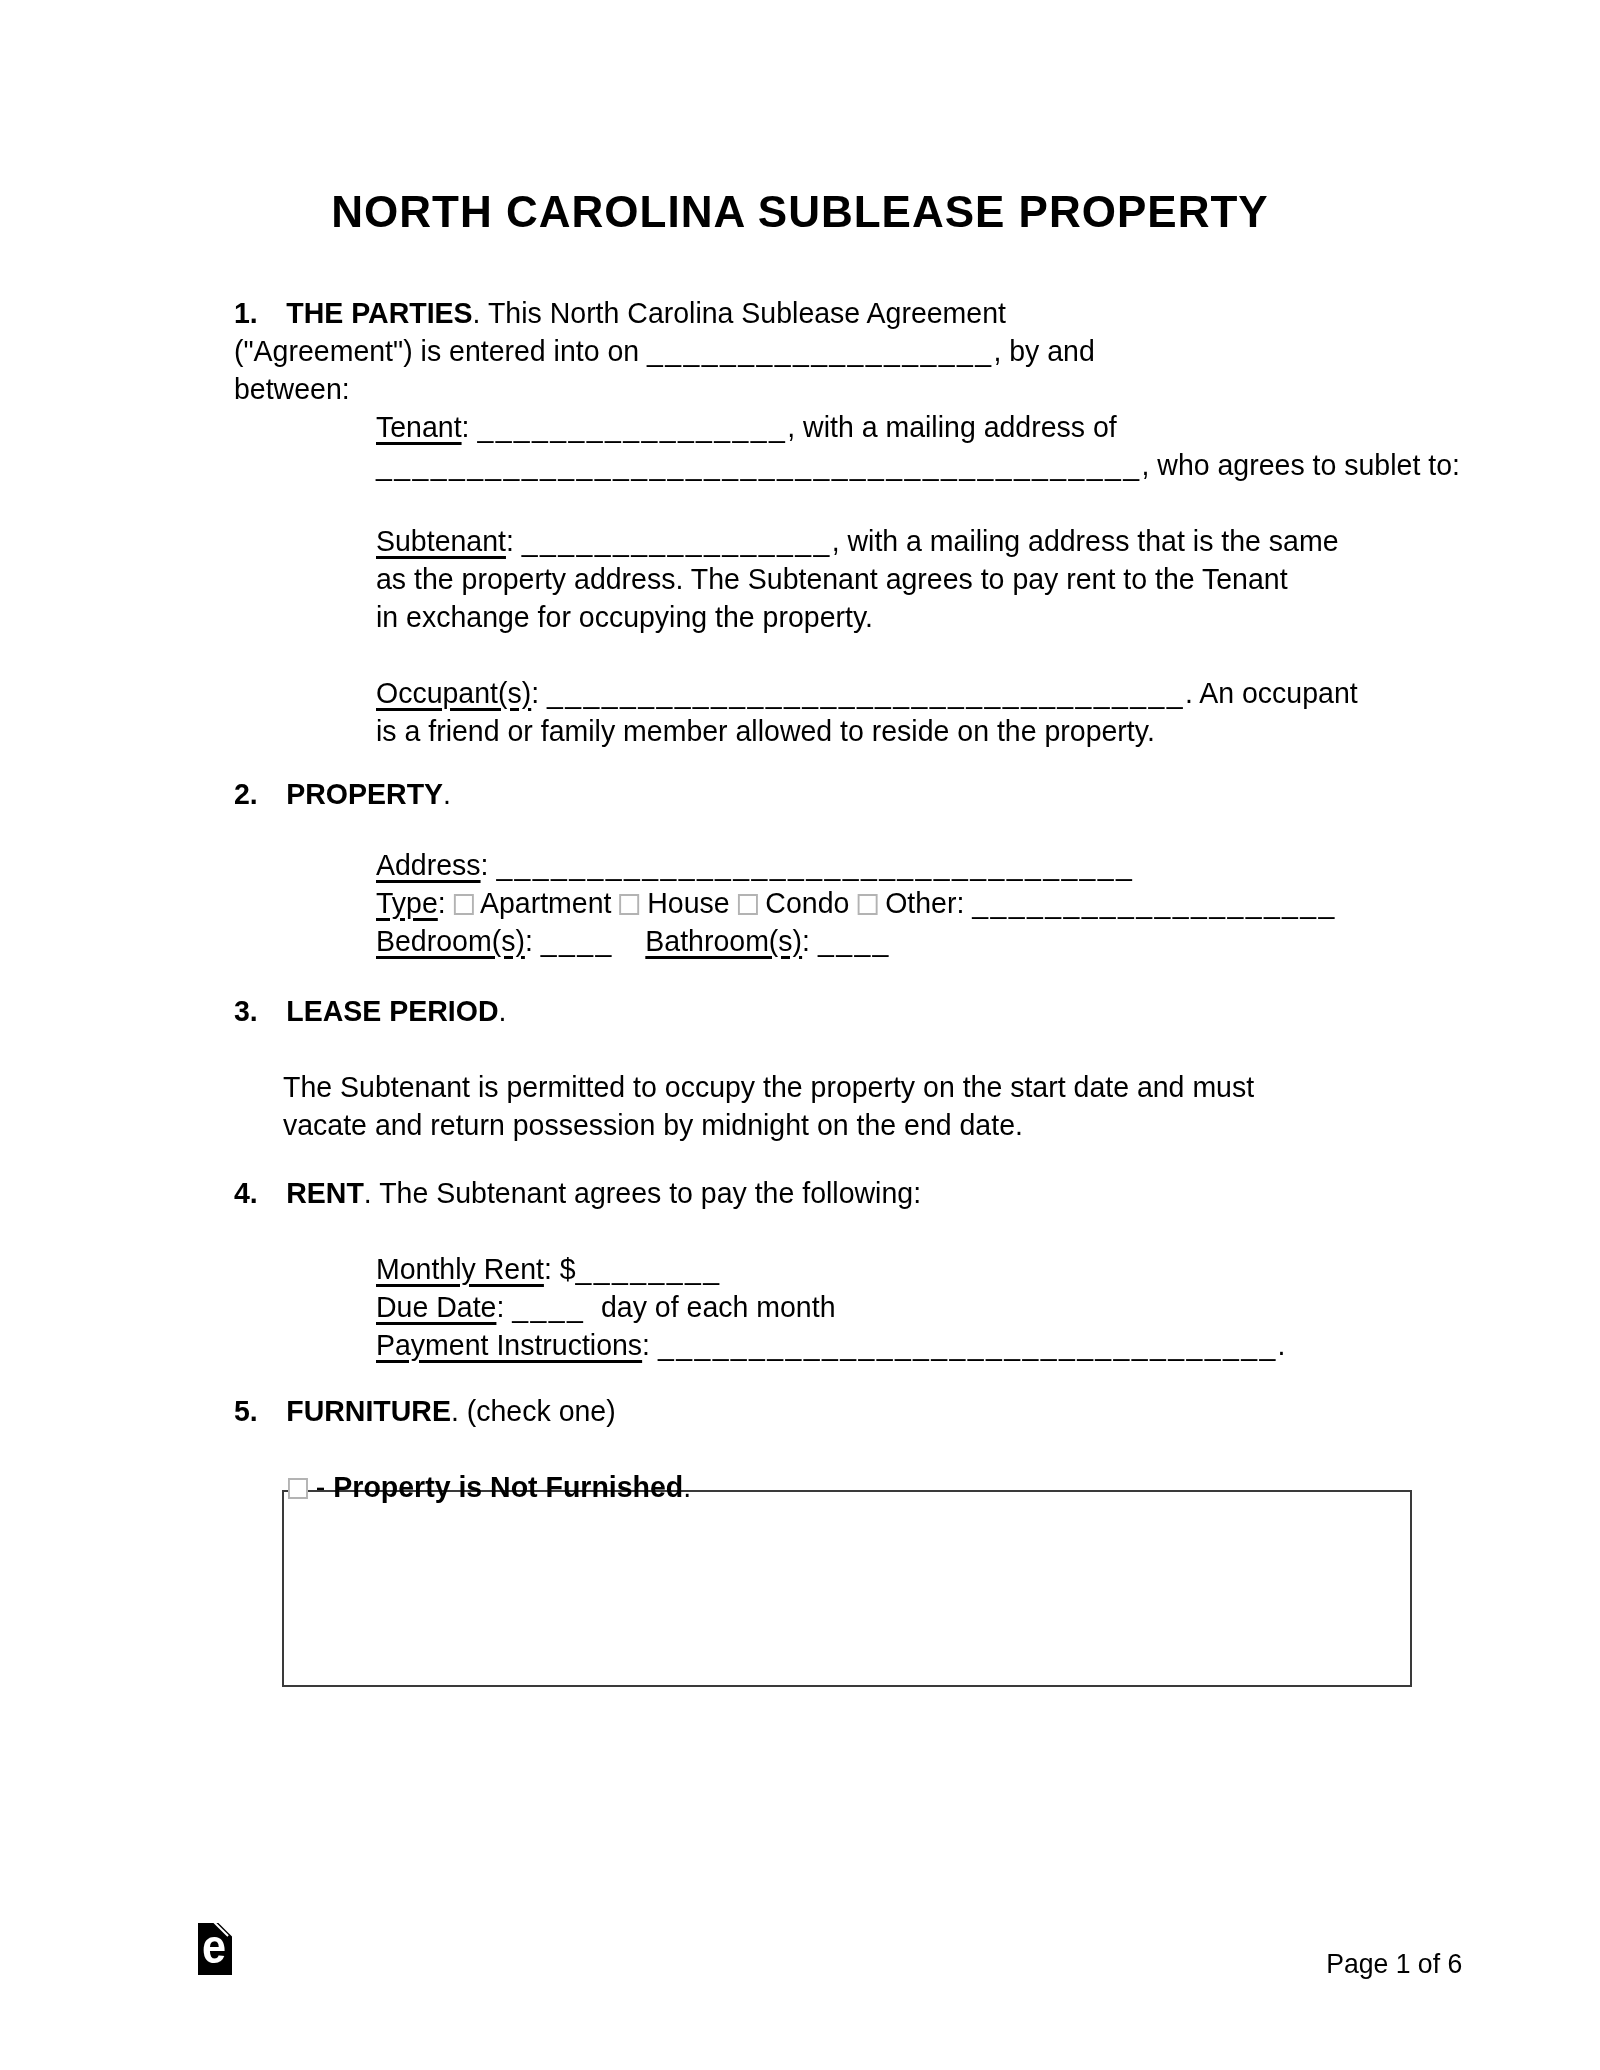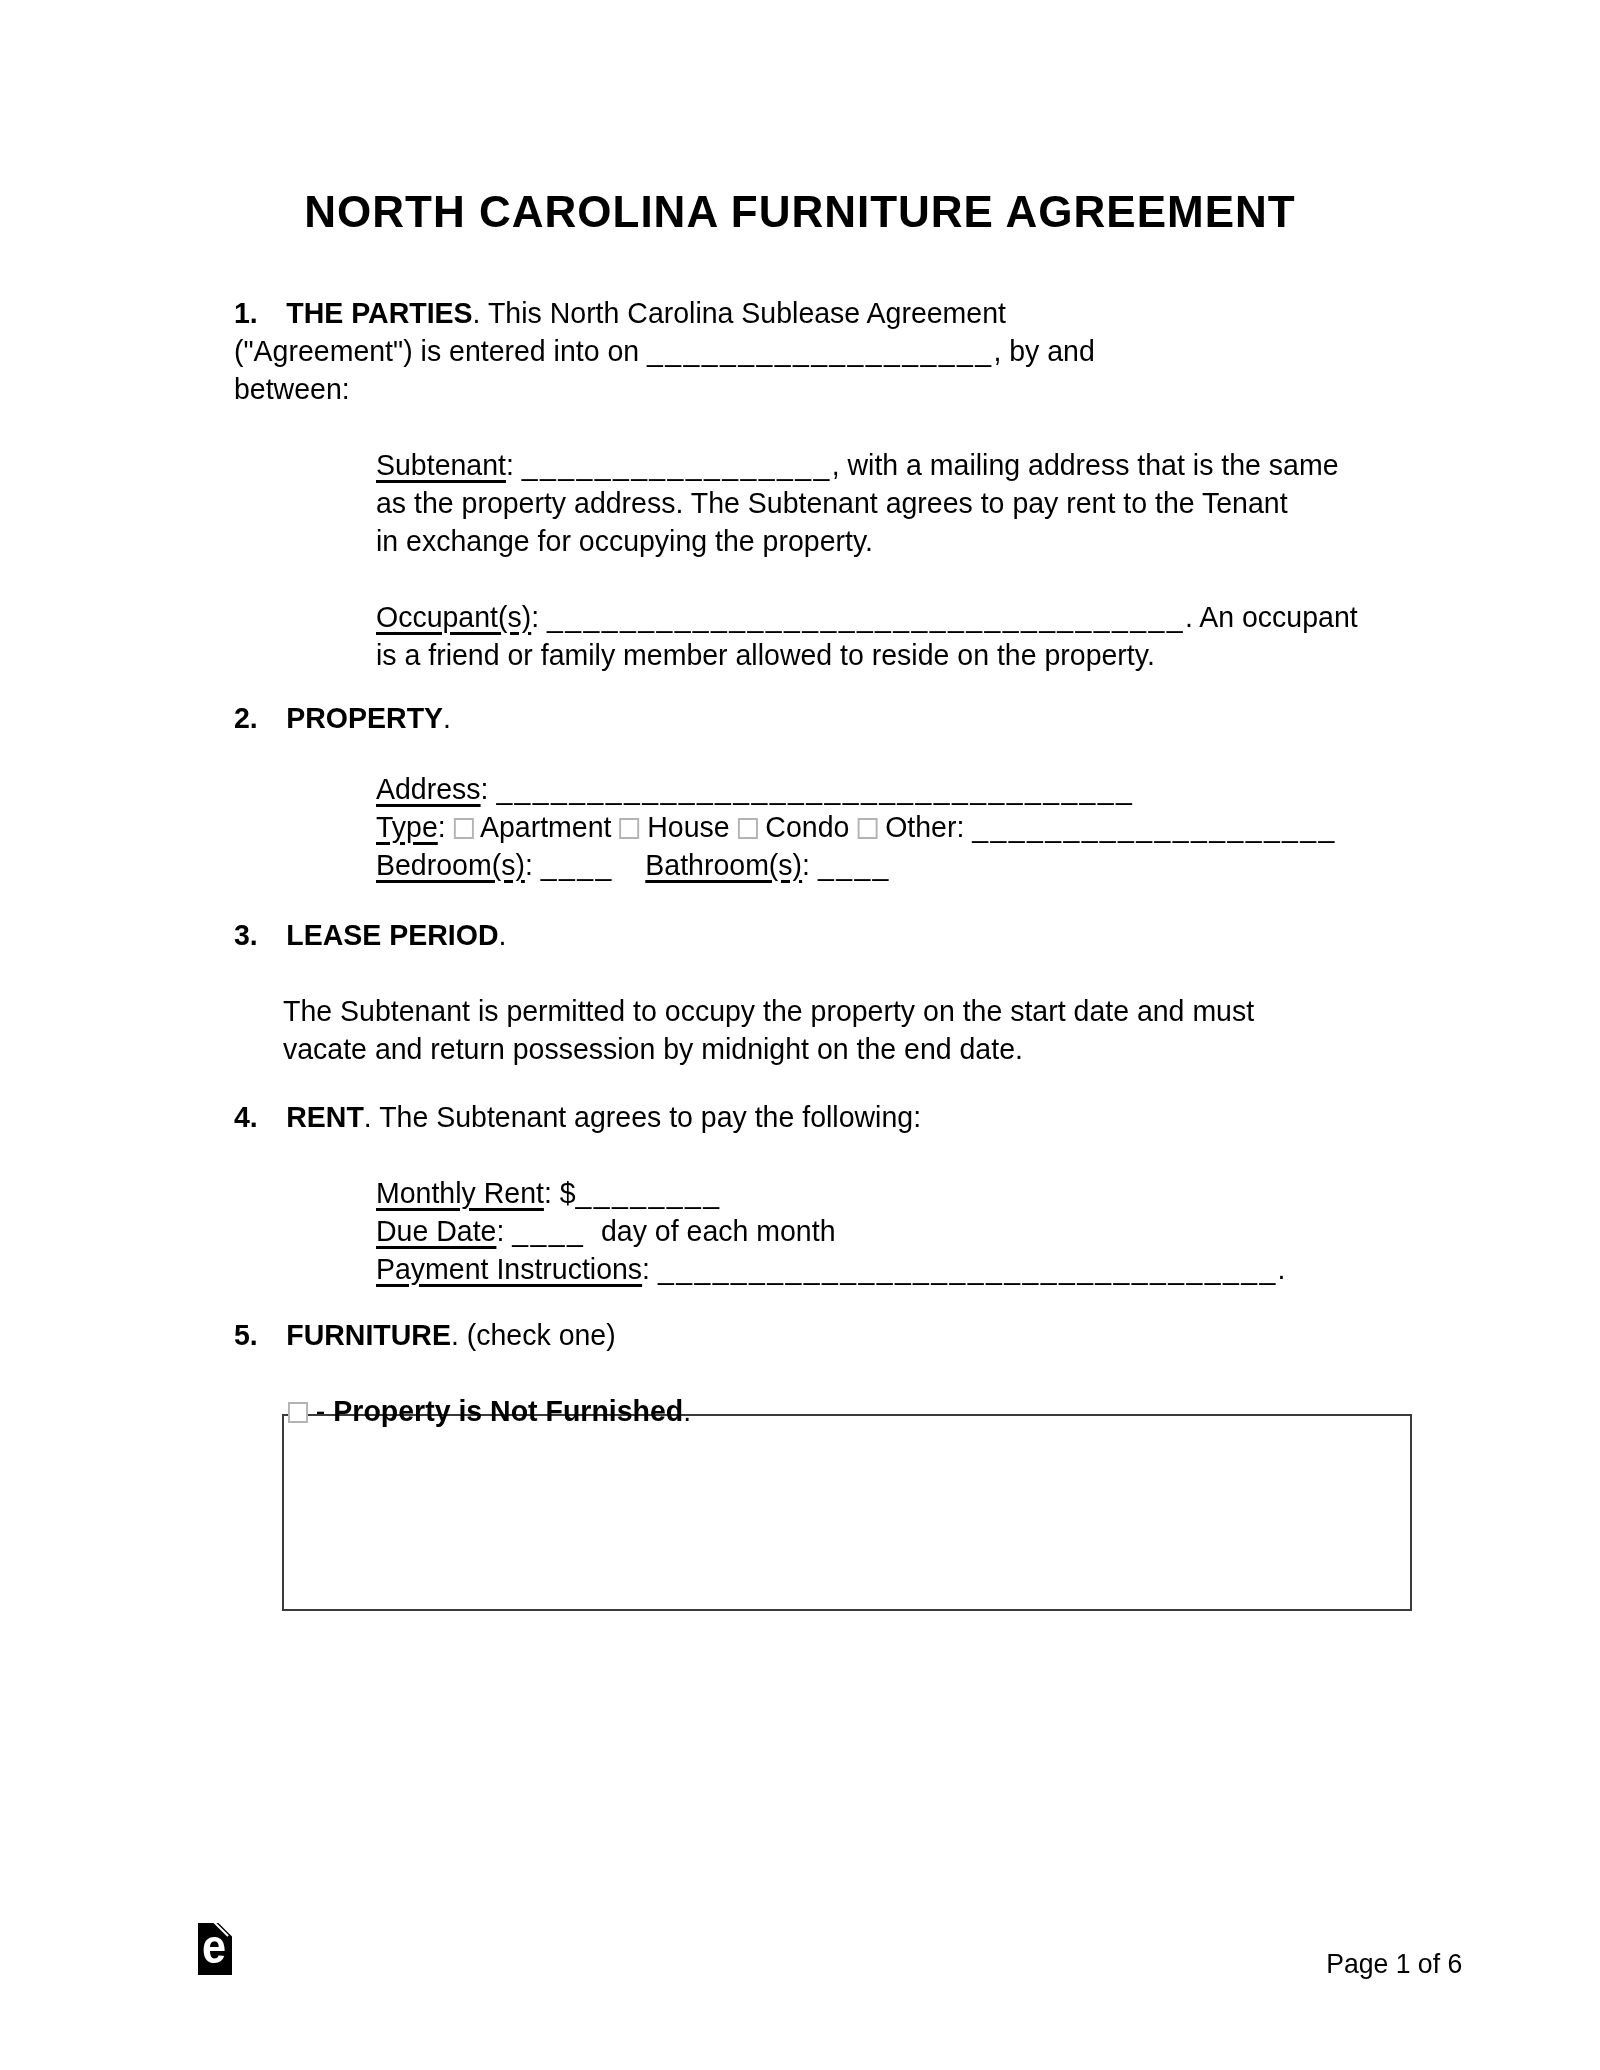--- a/index.html
+++ b/index.html
@@ -61,28 +61,32 @@
     position:absolute;top:1945px;right:138px;
     font-size:28px;line-height:38px;white-space:pre;
     transform:scaleX(0.95);transform-origin:100% 50%;
   }
 </style>
 </head>
 <body>
 
 <div class="page" data-name="document-page">
 
-  <div class="doc-title" data-name="document-title">NORTH CAROLINA FURNITURE AGREEMENT</div>
+  <div class="doc-title" data-name="document-title">NORTH CAROLINA SUBLEASE PROPERTY</div>
 
   <div class="content" data-name="document-content">
 
   <div data-name="parties-intro">
         <div class="line" data-name="text-line"><span class="num" data-name="section-number">1.</span><span class="b" data-name="bold-text">THE PARTIES</span><span class="t" data-name="text-segment">. This North Carolina Sublease Agreement</span></div>
         <div class="line" data-name="text-line"><span class="t" data-name="text-segment">("Agreement") is entered into on </span><span class="blank" data-name="blank-field">___________________</span><span class="t" data-name="text-segment">, by and</span></div>
         <div class="line" data-name="text-line"><span class="t" data-name="text-segment">between:</span></div>
+      </div>
+      <div data-name="tenant-clause">
+        <div class="line" data-name="text-line"><span class="u" data-name="field-label">Tenant</span><span class="t" data-name="text-segment">: </span><span class="blank" data-name="blank-field">_________________</span><span class="t" data-name="text-segment">, with a mailing address of</span></div>
+        <div class="line" data-name="text-line"><span class="blank" data-name="blank-field">__________________________________________</span><span class="t" data-name="text-segment">, who agrees to sublet to:</span></div>
       </div>
       <div data-name="subtenant-clause">
         <div class="line" data-name="text-line"><span class="u" data-name="field-label">Subtenant</span><span class="t" data-name="text-segment">: </span><span class="blank" data-name="blank-field">_________________</span><span class="t" data-name="text-segment">, with a mailing address that is the same</span></div>
         <div class="line" data-name="text-line"><span class="t" data-name="text-segment">as the property address. The Subtenant agrees to pay rent to the Tenant</span></div>
         <div class="line" data-name="text-line"><span class="t" data-name="text-segment">in exchange for occupying the property.</span></div>
       </div>
       <div data-name="occupant-clause">
         <div class="line" data-name="text-line"><span class="u" data-name="field-label">Occupant(s)</span><span class="t" data-name="text-segment">: </span><span class="blank" data-name="blank-field">___________________________________</span><span class="t" data-name="text-segment">. An occupant</span></div>
         <div class="line" data-name="text-line"><span class="t" data-name="text-segment">is a friend or family member allowed to reside on the property.</span></div>
       </div>

